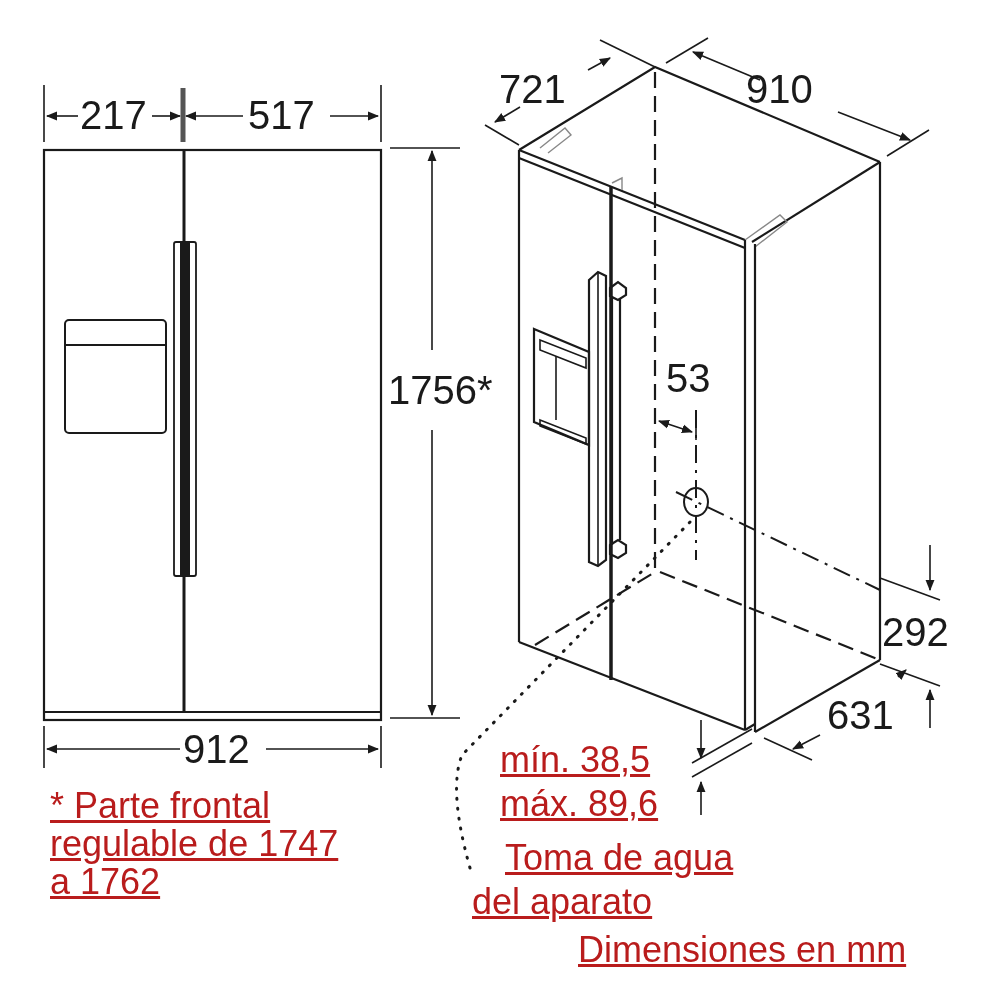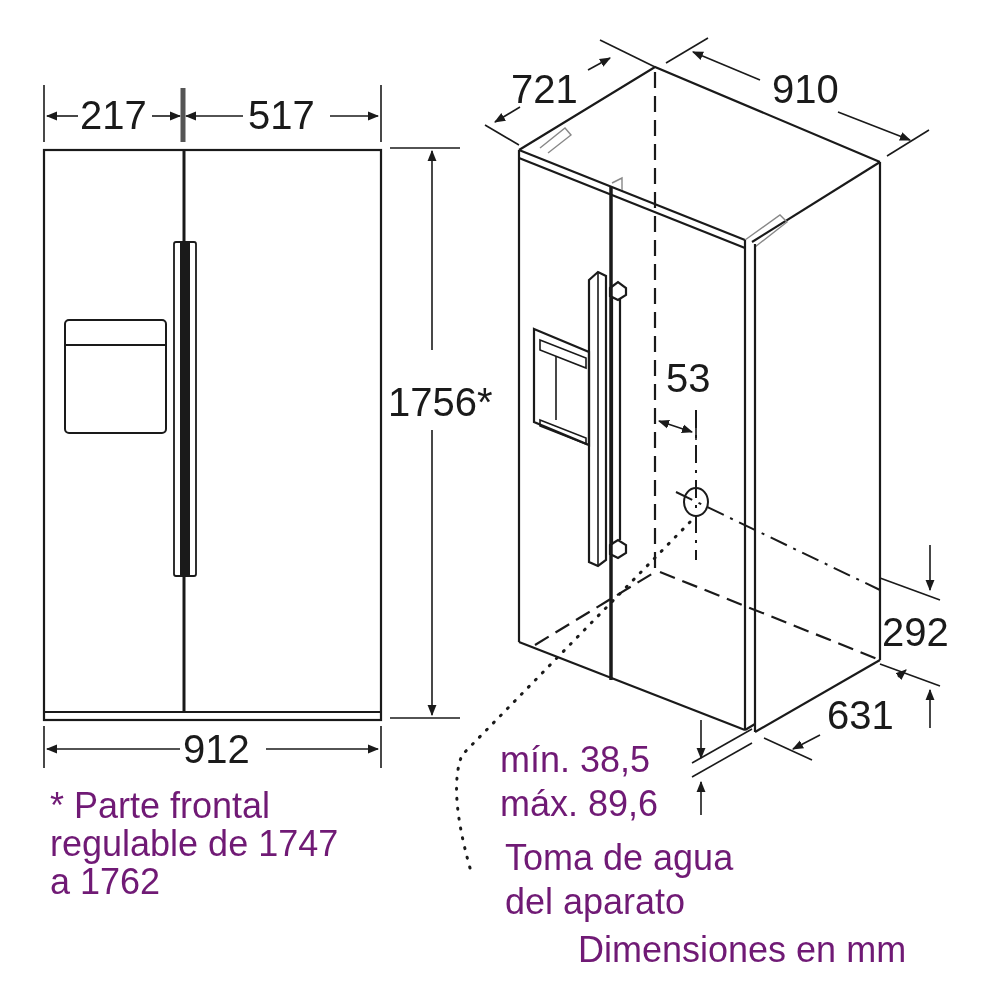--- a/index.html
+++ b/index.html
@@ -7,21 +7,21 @@
          font-family: "Liberation Sans", sans-serif; color: #1a1a1a; }
   svg { position: absolute; left: 0; top: 0; }
   .ln { stroke: #1a1a1a; stroke-width: 2.2; fill: none; stroke-linecap: butt; }
   .thin { stroke: #1a1a1a; stroke-width: 1.6; fill: none; }
   .gray { stroke: #888; stroke-width: 1.4; fill: none; }
   .dash { stroke: #1a1a1a; stroke-width: 2.2; fill: none; stroke-dasharray: 16 8; }
   .dashdot { stroke: #1a1a1a; stroke-width: 2; fill: none; stroke-dasharray: 18 7 3 7; }
   .dot { stroke: #1a1a1a; stroke-width: 3; fill: none; stroke-dasharray: 1 9; stroke-linecap: round; }
   .arrow { fill: #1a1a1a; }
   .lbl { position: absolute; font-size: 40px; line-height: 44px; white-space: nowrap; color: #1a1a1a; }
-  .note { position: absolute; font-size: 36px; line-height: 44px; white-space: nowrap; color: #701a75; }
+  .note { position: absolute; font-size: 36px; line-height: 44px; white-space: nowrap; color: #b91c1c; text-decoration: underline; }
 </style>
 </head>
 <body>
 
 <svg width="1000" height="1000" viewBox="0 0 1000 1000">
   <defs>
     <marker id="ah" viewBox="0 0 10 10" refX="9" refY="5" markerWidth="7" markerHeight="7" orient="auto-start-reverse">
       <path d="M0,1 L10,5 L0,9 z" class="arrow"></path>
     </marker>
   </defs>
@@ -139,34 +139,34 @@
     <line class="thin" x1="701" y1="720" x2="701" y2="758" marker-end="url(#ah)"></line>
     <line class="thin" x1="701" y1="815" x2="701" y2="782" marker-end="url(#ah)"></line>
 
     <path class="dot" d="M690,522 L462,755 Q448,790 470,868"></path>
   </g>
 </svg>
 
 <div class="lbl" style="left:80px;top:93px;">217</div>
 <div class="lbl" style="left:248px;top:93px;">517</div>
 <div class="lbl" style="left:183px;top:727px;">912</div>
-<div class="lbl" style="left:388px;top:368px;margin-top:12px;">1756*</div>
+<div class="lbl" style="left:388px;top:368px;">1756*</div>
 
 <div>
   <div class="note" style="left:50px;top:784px;">* Parte frontal</div>
   <div class="note" style="left:50px;top:822px;">regulable de 1747</div>
   <div class="note" style="left:50px;top:860px;">a 1762</div>
 </div>
 
-<div class="lbl" style="left:511px;top:67px;">721</div>
-<div class="lbl" style="left:772px;top:67px;text-align:center;">910</div>
+<div class="lbl" style="left:499px;top:67px;">721</div>
+<div class="lbl" style="left:746px;top:67px;text-align:center;">910</div>
 <div class="lbl" style="left:666px;top:356px;">53</div>
 <div class="lbl" style="left:882px;top:610px;">292</div>
 <div class="lbl" style="left:827px;top:693px;">631</div>
 <div class="note" style="left:500px;top:738px;">mín. 38,5</div>
 <div class="note" style="left:500px;top:782px;">máx. 89,6</div>
 
 <div>
   <div class="note" style="left:505px;top:836px;">Toma de agua</div>
-  <div class="note" style="left:505px;top:880px;">del aparato</div>
+  <div class="note" style="left:472px;top:880px;">del aparato</div>
 </div>
 
 <div class="note" style="left:578px;top:928px;">Dimensiones en mm</div>
 
 </body></html>

